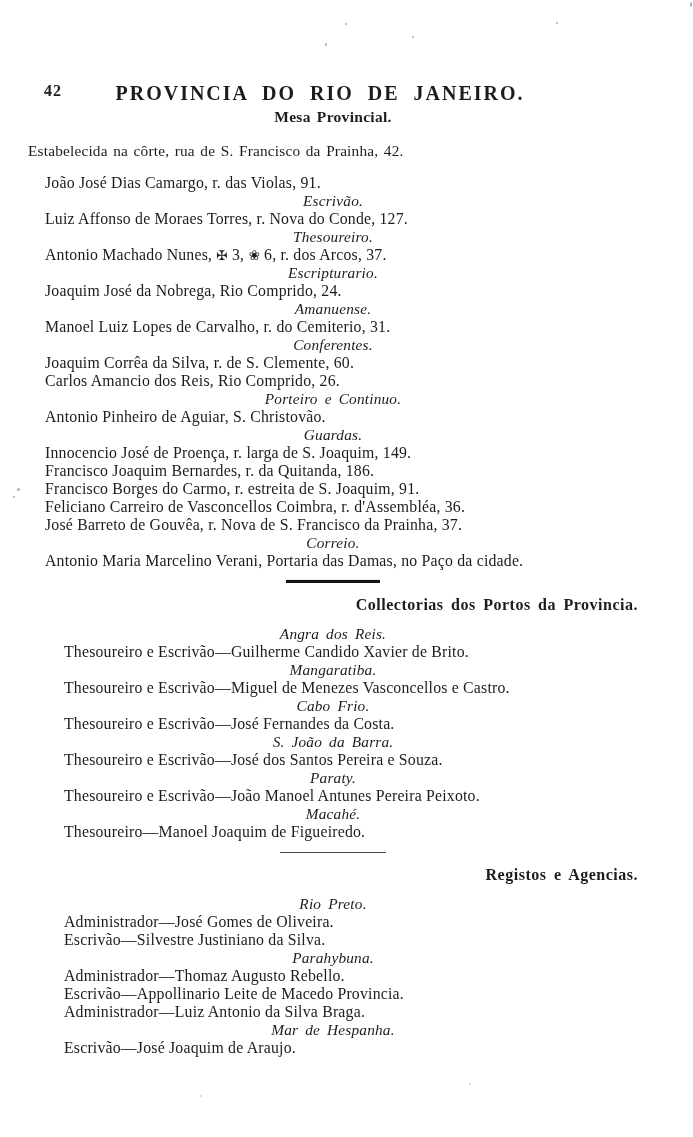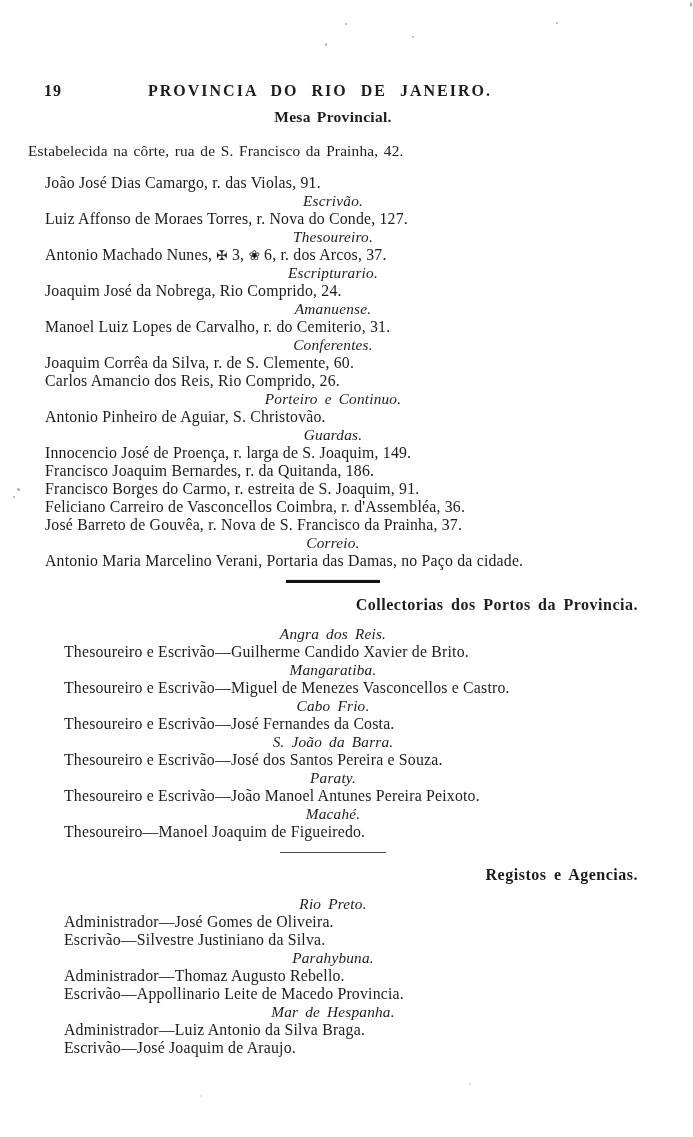--- a/index.html
+++ b/index.html
@@ -12,21 +12,21 @@
     position:relative;
   }
   .sheet{padding-top:82px;position:relative;width:693px;height:1055px;}
   .header-row{position:relative;height:22px;width:693px;margin-bottom:4px;}
   .page-number{
     position:absolute;left:44px;top:0;
     font-weight:bold;font-size:16px;letter-spacing:1px;
   }
   .running-title{
     position:absolute;left:20px;width:600px;top:0;
-    text-align:center;font-weight:bold;font-size:16px;
+    text-align:center;font-weight:bold;font-size:20px;
     letter-spacing:2px;word-spacing:7px;white-space:nowrap;
   }
   .doc-body{width:610px;margin-left:28px;}
   .section-title{text-align:center;font-weight:bold;}
   .section-title.sec-0{font-size:15.5px;margin:2px 0 16px;letter-spacing:.3px;word-spacing:2px;}
   .section-title.sec-1,.section-title.sec-2{font-size:16px;margin:13px 0 11px;letter-spacing:.5px;word-spacing:3px;text-align:right;}
   .line{font-size:15.8px;line-height:18px;letter-spacing:.2px;white-space:nowrap;}
   .line.center{text-align:left;font-size:15.3px;margin-bottom:14px;word-spacing:1.5px;}
   .line.role,.line.place{font-style:italic;text-align:center;font-size:15.3px;word-spacing:3px;}
   .line.entry{padding-left:17px;}
@@ -44,21 +44,21 @@
   .speck.s7{left:13px;top:496px;}
   .speck.s8{left:690px;top:2px;width:2px;height:5px;}
   .speck.s9{left:200px;top:1095px;opacity:.4;}
   .speck.s10{left:469px;top:1083px;opacity:.4;}
 </style>
 </head>
 <body>
 
 <div class="sheet">
   <div class="header-row">
-    <span class="page-number">19</span>
+    <span class="page-number">42</span>
     <span class="running-title">PROVINCIA DO RIO DE JANEIRO.</span>
   </div>
   <div class="doc-body">
       <div class="section-title sec-0">Mesa Provincial.</div>
       <div class="line center">Estabelecida na côrte, rua de S. Francisco da Prainha, 42.</div>
       <div class="line entry">João José Dias Camargo, r. das Violas, 91.</div>
       <div class="line role">Escrivão.</div>
       <div class="line entry">Luiz Affonso de Moraes Torres, r. Nova do Conde, 127.</div>
       <div class="line role">Thesoureiro.</div>
       <div class="line entry"><span>Antonio Machado Nunes, </span><span class="insignia">✠</span><span> 3, </span><span class="insignia">❀</span><span> 6, r. dos Arcos, 37.</span></div>
@@ -94,22 +94,22 @@
       <div class="line place">Macahé.</div>
       <div class="line entry2">Thesoureiro—Manoel Joaquim de Figueiredo.</div>
       <div class="divider thin"></div>
       <div class="section-title sec-2">Registos e Agencias.</div>
       <div class="line place">Rio Preto.</div>
       <div class="line entry2">Administrador—José Gomes de Oliveira.</div>
       <div class="line entry2">Escrivão—Silvestre Justiniano da Silva.</div>
       <div class="line place">Parahybuna.</div>
       <div class="line entry2">Administrador—Thomaz Augusto Rebello.</div>
       <div class="line entry2">Escrivão—Appollinario Leite de Macedo Provincia.</div>
+      <div class="line entry2">Administrador—Luiz Antonio da Silva Braga.</div>
       <div class="line place">Mar de Hespanha.</div>
-      <div class="line entry2">Administrador—Luiz Antonio da Silva Braga.</div>
       <div class="line entry2">Escrivão—José Joaquim de Araujo.</div>
     </div>
   <span class="speck s1"></span>
   <span class="speck s2"></span>
   <span class="speck s4"></span>
   <span class="speck s5"></span>
   <span class="speck s6"></span>
   <span class="speck s7"></span>
   <span class="speck s8"></span>
   <span class="speck s9"></span>

